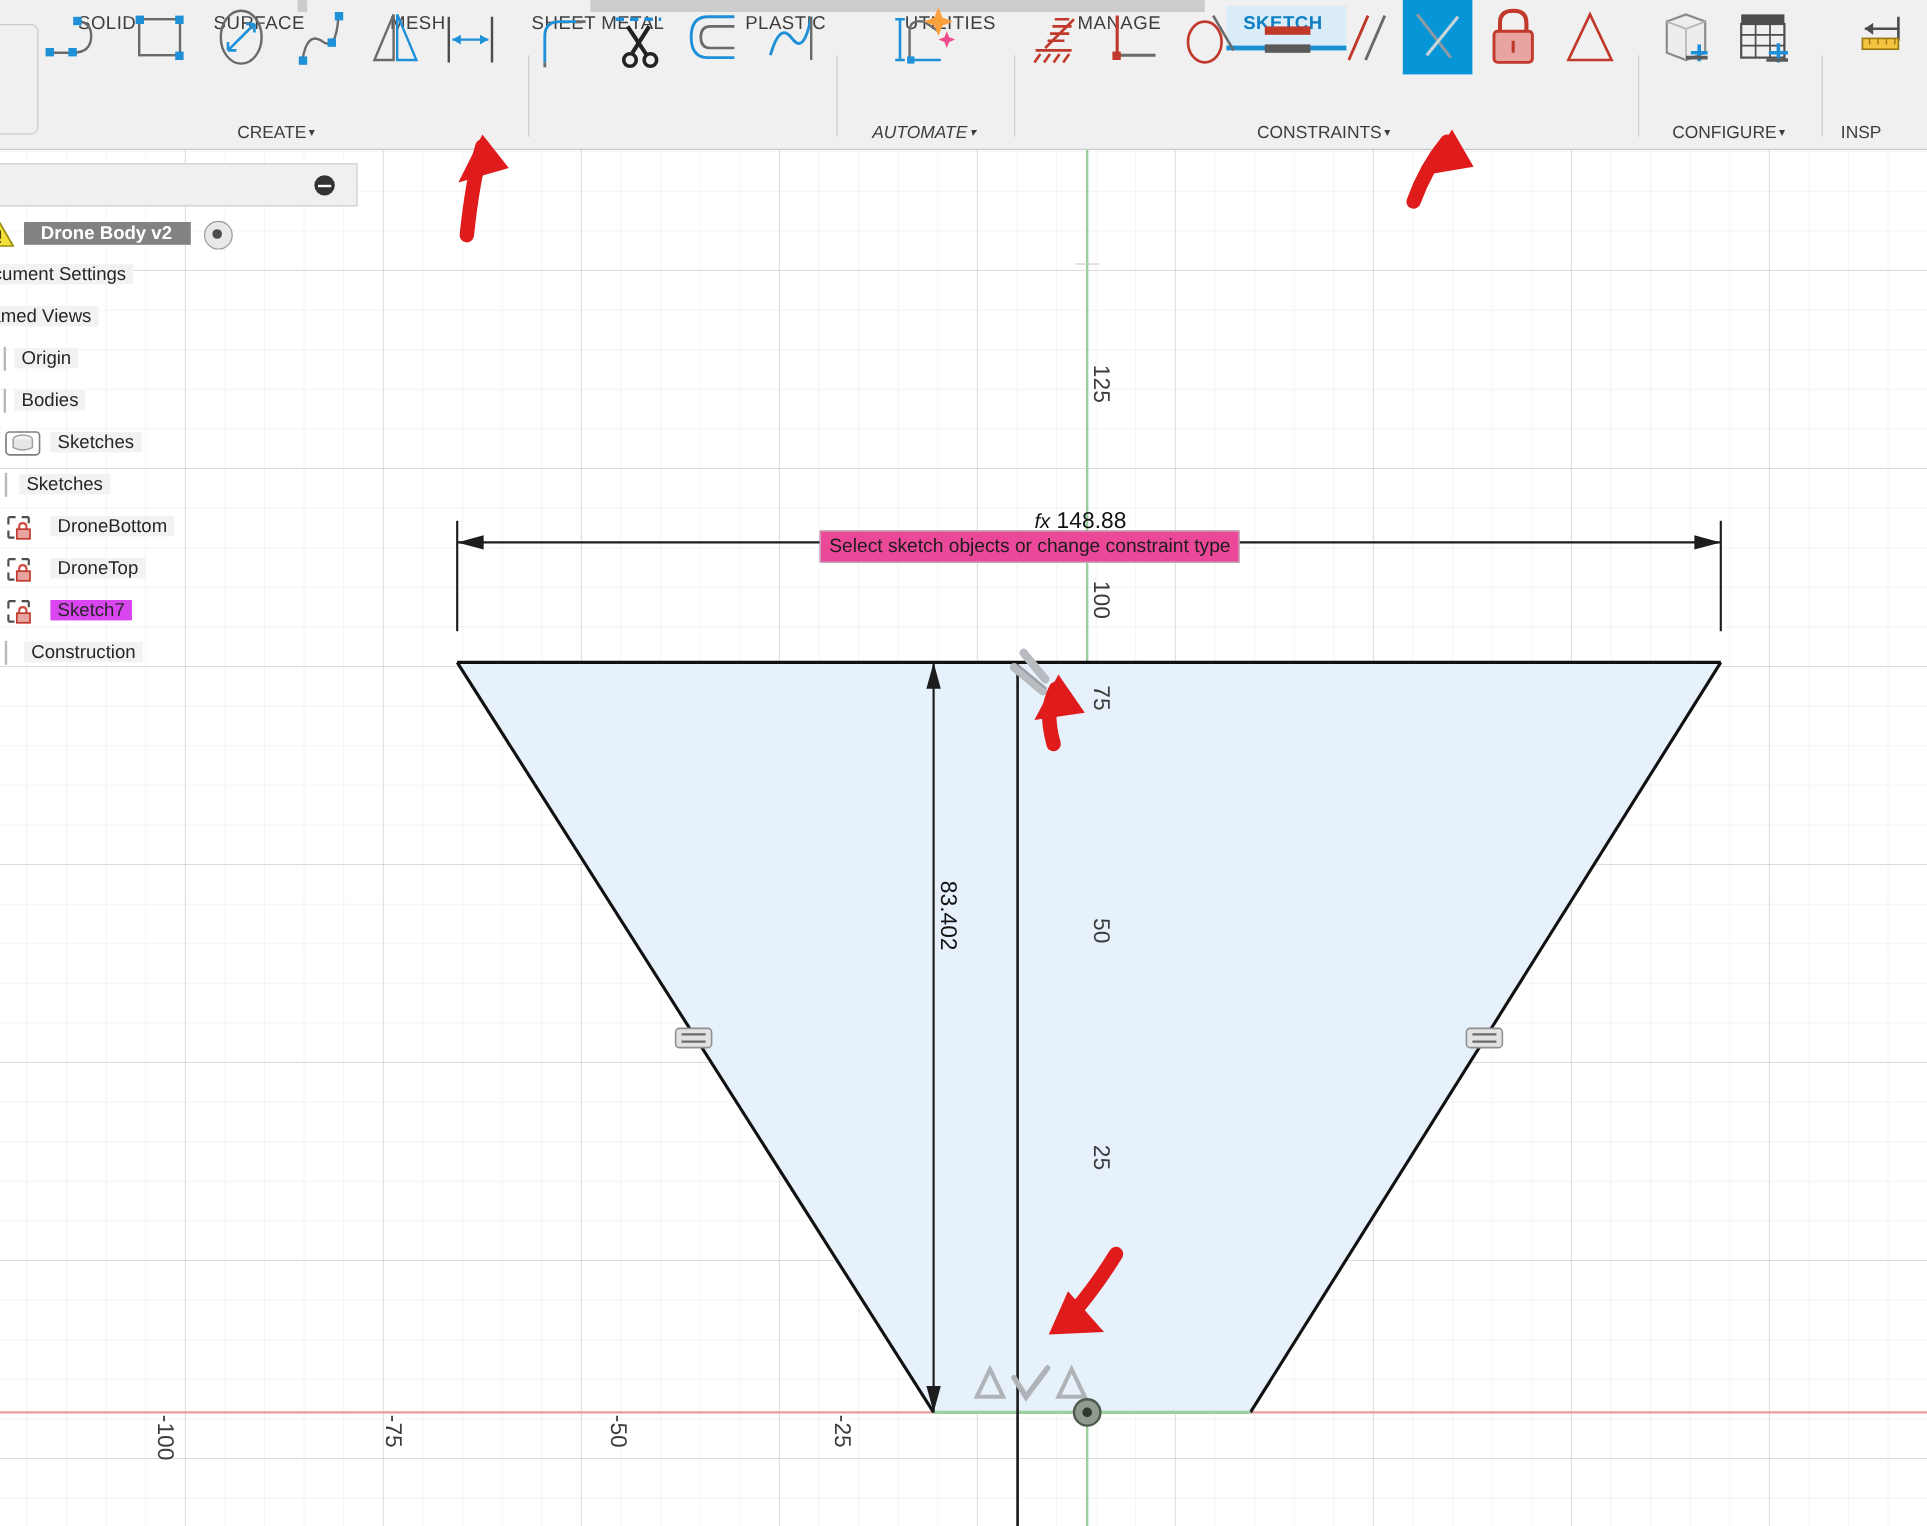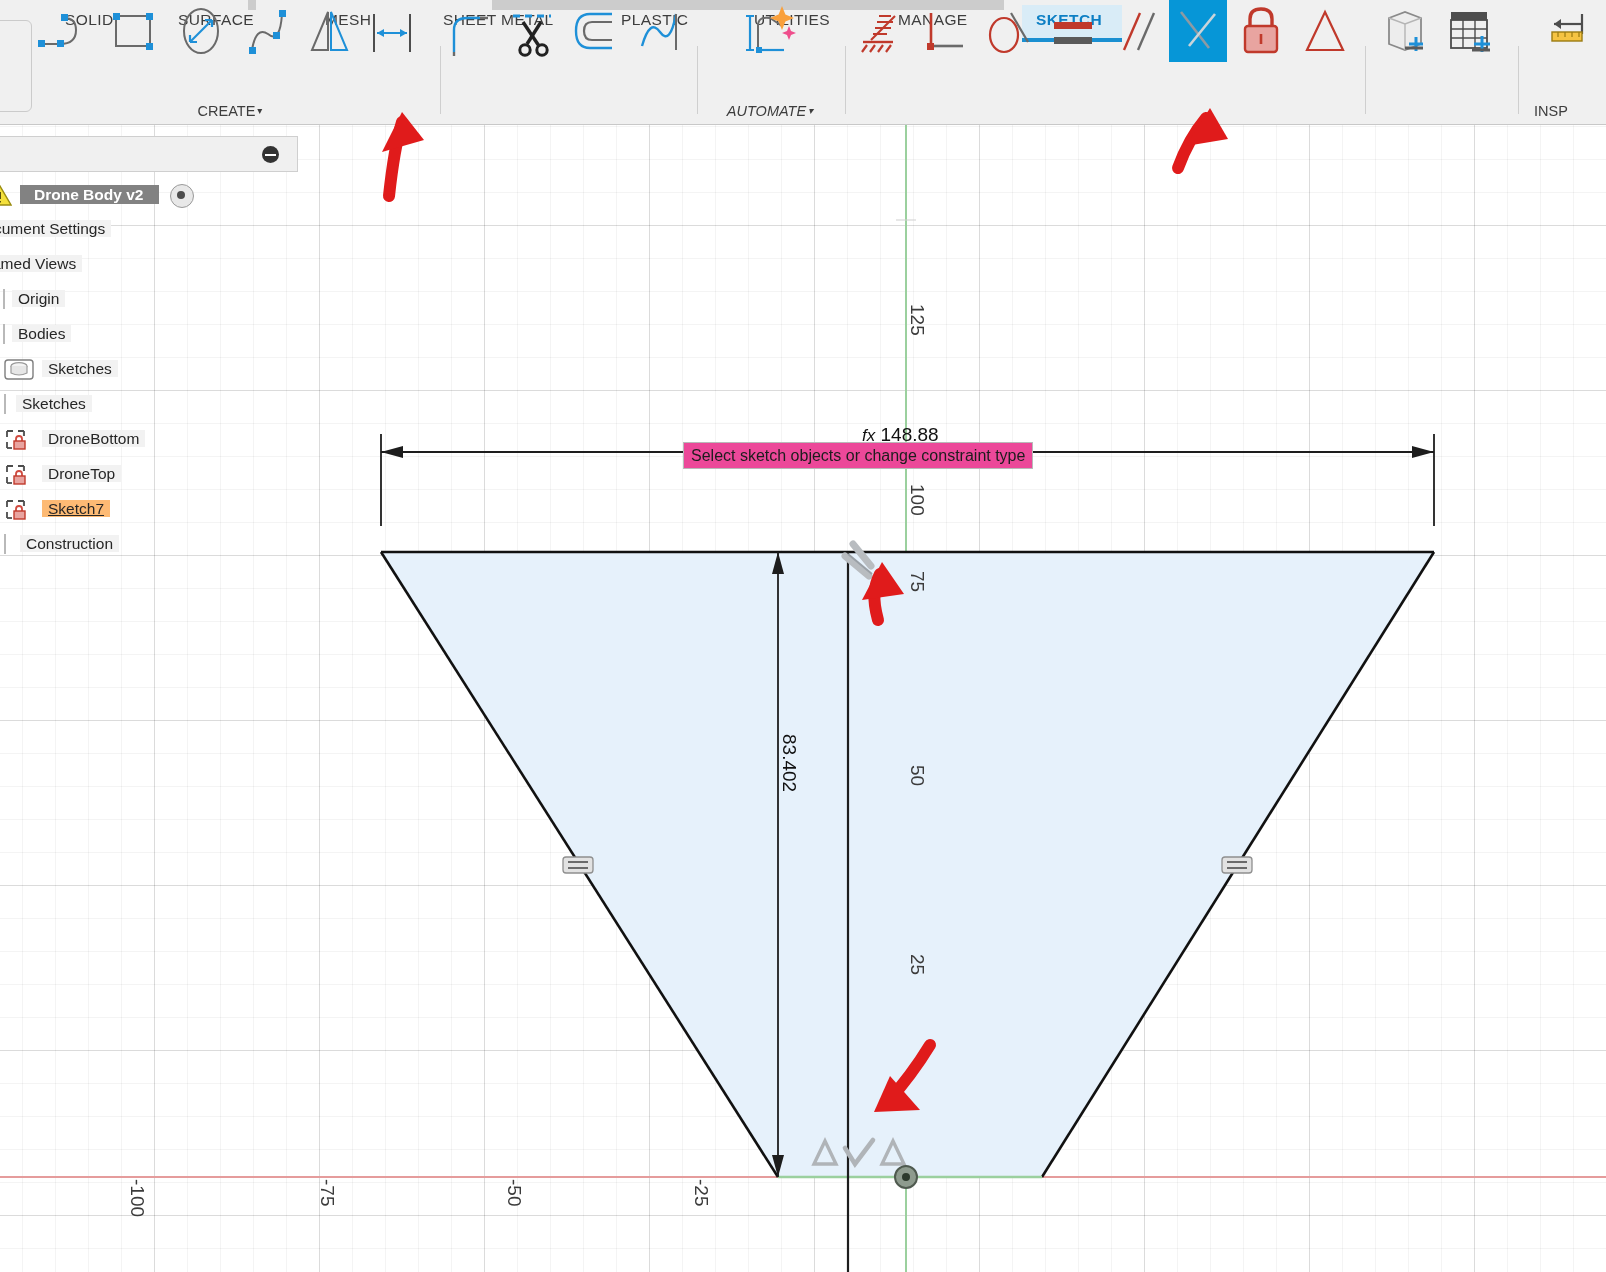--- a/index.html
+++ b/index.html
@@ -100,21 +100,21 @@
   }
   .trow{
     position:absolute;height:26px;line-height:26px;white-space:nowrap;
   }
   .trow .lbl{
     background:#f2f2f2;padding:0 6px;
   }
   .trow.root .lbl{
     background:#828282;color:#ffffff;font-weight:bold;padding:1px 16px 1px 14px;
   }
-  .trow.selected .lbl{background:#fdba74;text-decoration:underline;}
+  .trow.selected .lbl{background:#d946ef;}
   .tline{
     position:absolute;width:2px;height:20px;background:#b9b9b9;top:3px;
   }
   .warn-tri{position:absolute;left:-2px;top:4px;}
   .eye{
     position:absolute;width:22px;height:22px;border-radius:50%;
     background:#e8e8e8;border:1px solid #9a9a9a;
   }
   .eye:after{
     content:"";position:absolute;left:6px;top:6px;width:8px;height:8px;border-radius:50%;
@@ -273,20 +273,23 @@
       <path d="M16 50 L44 50" stroke="#1e90d8" stroke-width="2.2"></path>
       <path d="M18 48 L18 26 Q18 16 30 18 L42 26" fill="none" stroke="#6a6a6a" stroke-width="2"></path>
       <path d="M42 6 l3.4 8.6 L54 18 l-8.6 3.4 L42 30 l-3.4 -8.6 L30 18 l8.6 -3.4 Z" fill="#f9a03c"></path>
       <path d="M49 26 l2 5 l5 2 l-5 2 l-2 5 l-2 -5 l-5 -2 l5 -2 Z" fill="#ef4e8c"></path>
       <rect x="16" y="47" width="6" height="6" fill="#1e90d8"></rect>
     </svg>
   </div>
 
   <div class="divider" style="left:845px;"></div>
 
+  <div class="panel" style="left:853px;width:500px;">
+    <div class="panel-label"><span>CONSTRAINTS</span><span class="caret">▾</span></div>
+  </div>
 
   <div class="tool" style="left:853px;">
     <svg width="58" height="62" viewBox="0 0 58 62">
       <path d="M42 16 L18 40" stroke="#c0392b" stroke-width="2.2"></path>
       <path d="M38 16 L26 16 M40 22 L24 22 M38 28 L22 28 M34 34 L20 34" stroke="#c0392b" stroke-width="2.2"></path>
       <path d="M10 42 L40 42" stroke="#c0392b" stroke-width="2.4"></path>
       <path d="M14 45 L9 52 M22 45 L17 52 M30 45 L25 52 M38 45 L33 52" stroke="#c0392b" stroke-width="2.2"></path>
     </svg>
   </div>
   <div class="tool" style="left:917px;">
@@ -329,20 +332,23 @@
     </svg>
   </div>
   <div class="tool" style="left:1296px;">
     <svg width="58" height="62" viewBox="0 0 58 62">
       <path d="M29 12 L47 50 L11 50 Z" fill="none" stroke="#c0392b" stroke-width="2.2"></path>
     </svg>
   </div>
 
   <div class="divider" style="left:1365px;"></div>
 
+  <div class="panel" style="left:1373px;width:135px;">
+    <div class="panel-label"><span>CONFIGURE</span><span class="caret">▾</span></div>
+  </div>
   <div class="tool" style="left:1375px;">
     <svg width="58" height="62" viewBox="0 0 58 62">
       <path d="M14 18 L30 12 L46 18 L46 44 L30 50 L14 44 Z" fill="#ededed" stroke="#8a8a8a" stroke-width="1.8"></path>
       <path d="M14 18 L30 24 L46 18 M30 24 L30 50" fill="none" stroke="#b5b5b5" stroke-width="1.4"></path>
       <path d="M34 44 L48 44 M41 37 L41 51" stroke="#1e90d8" stroke-width="3"></path>
       <path d="M30 48 L48 48" stroke="#5a5a5a" stroke-width="3"></path>
     </svg>
   </div>
   <div class="tool" style="left:1440px;">
     <svg width="58" height="62" viewBox="0 0 58 62">

